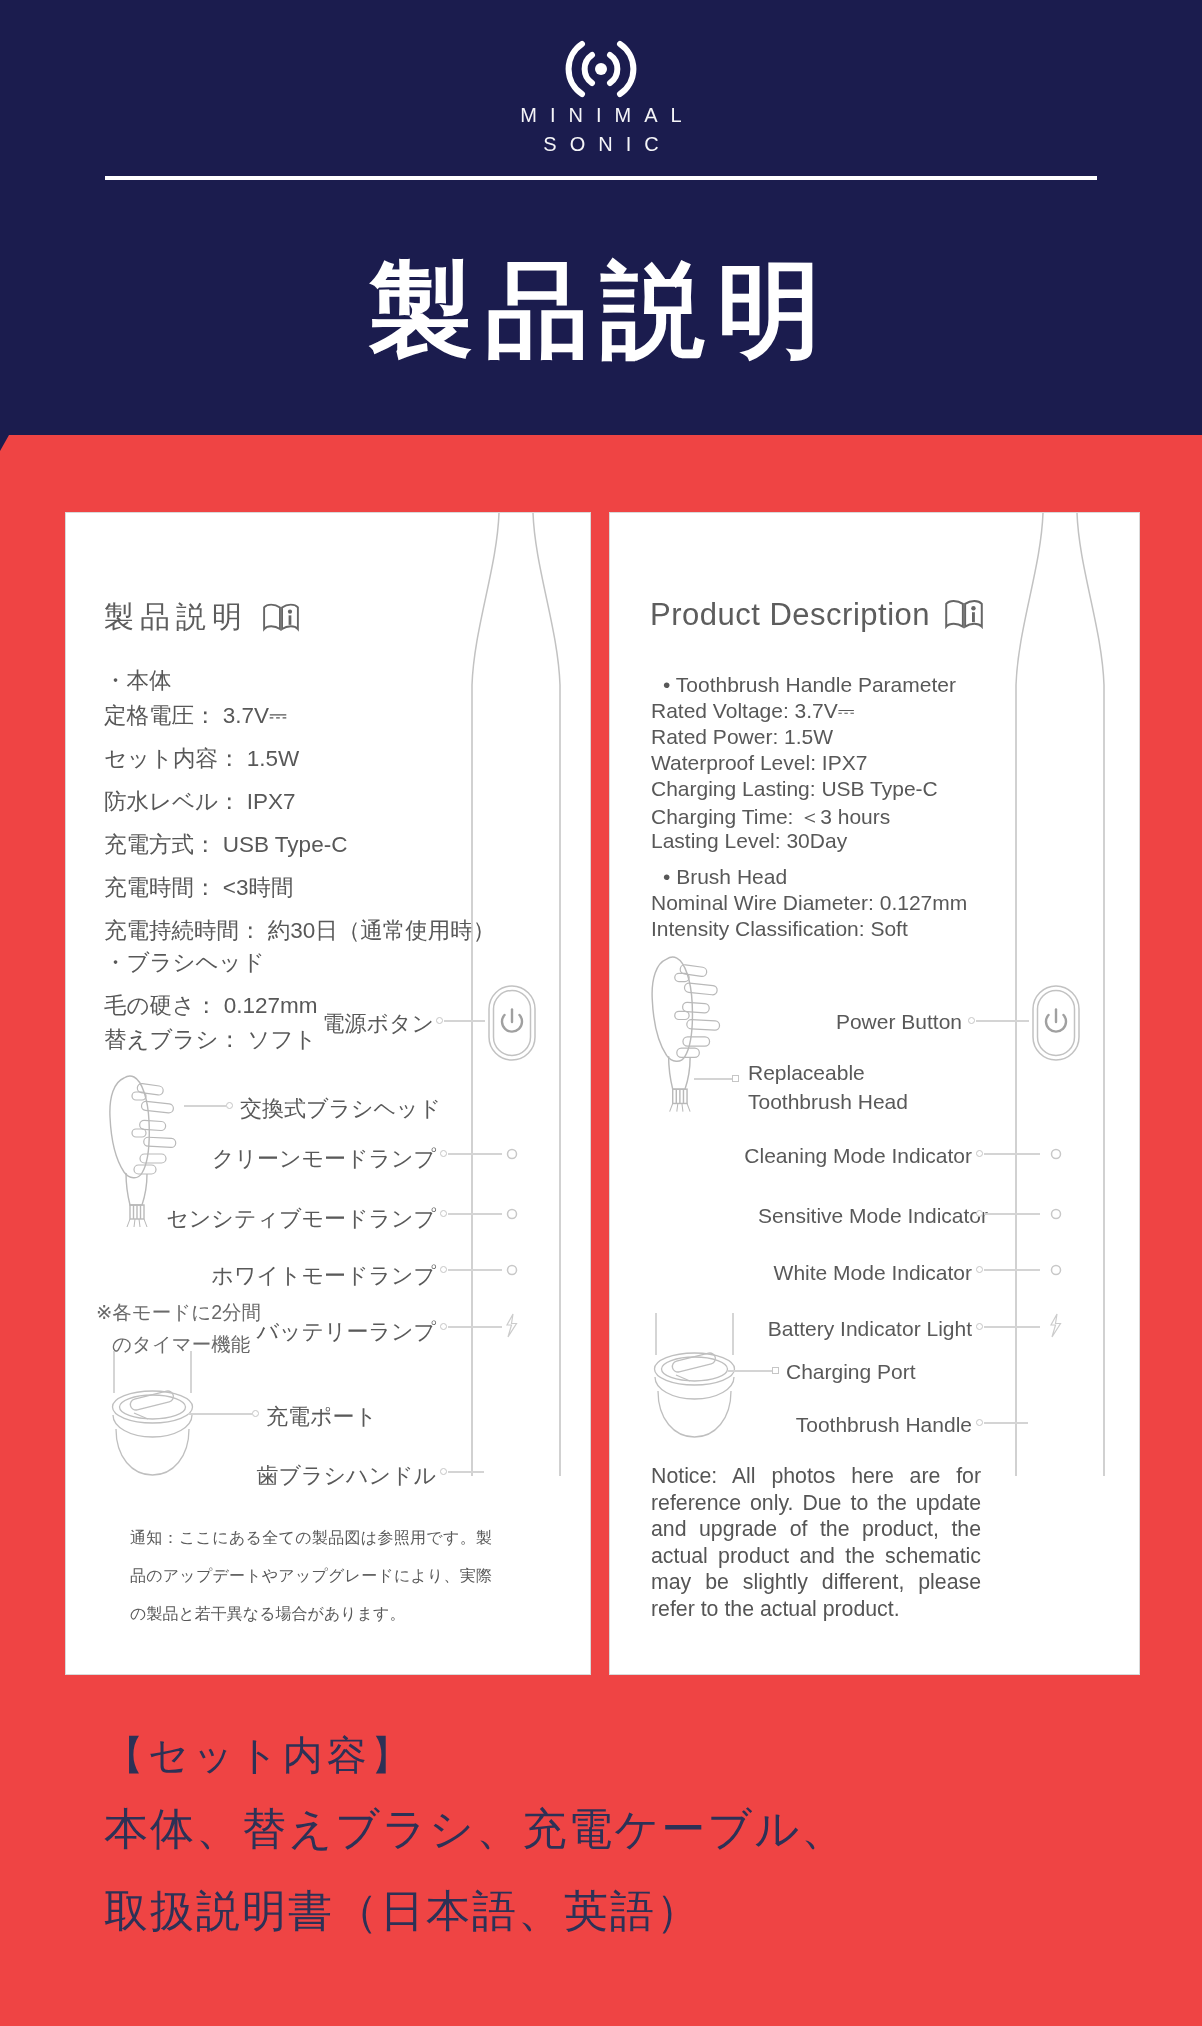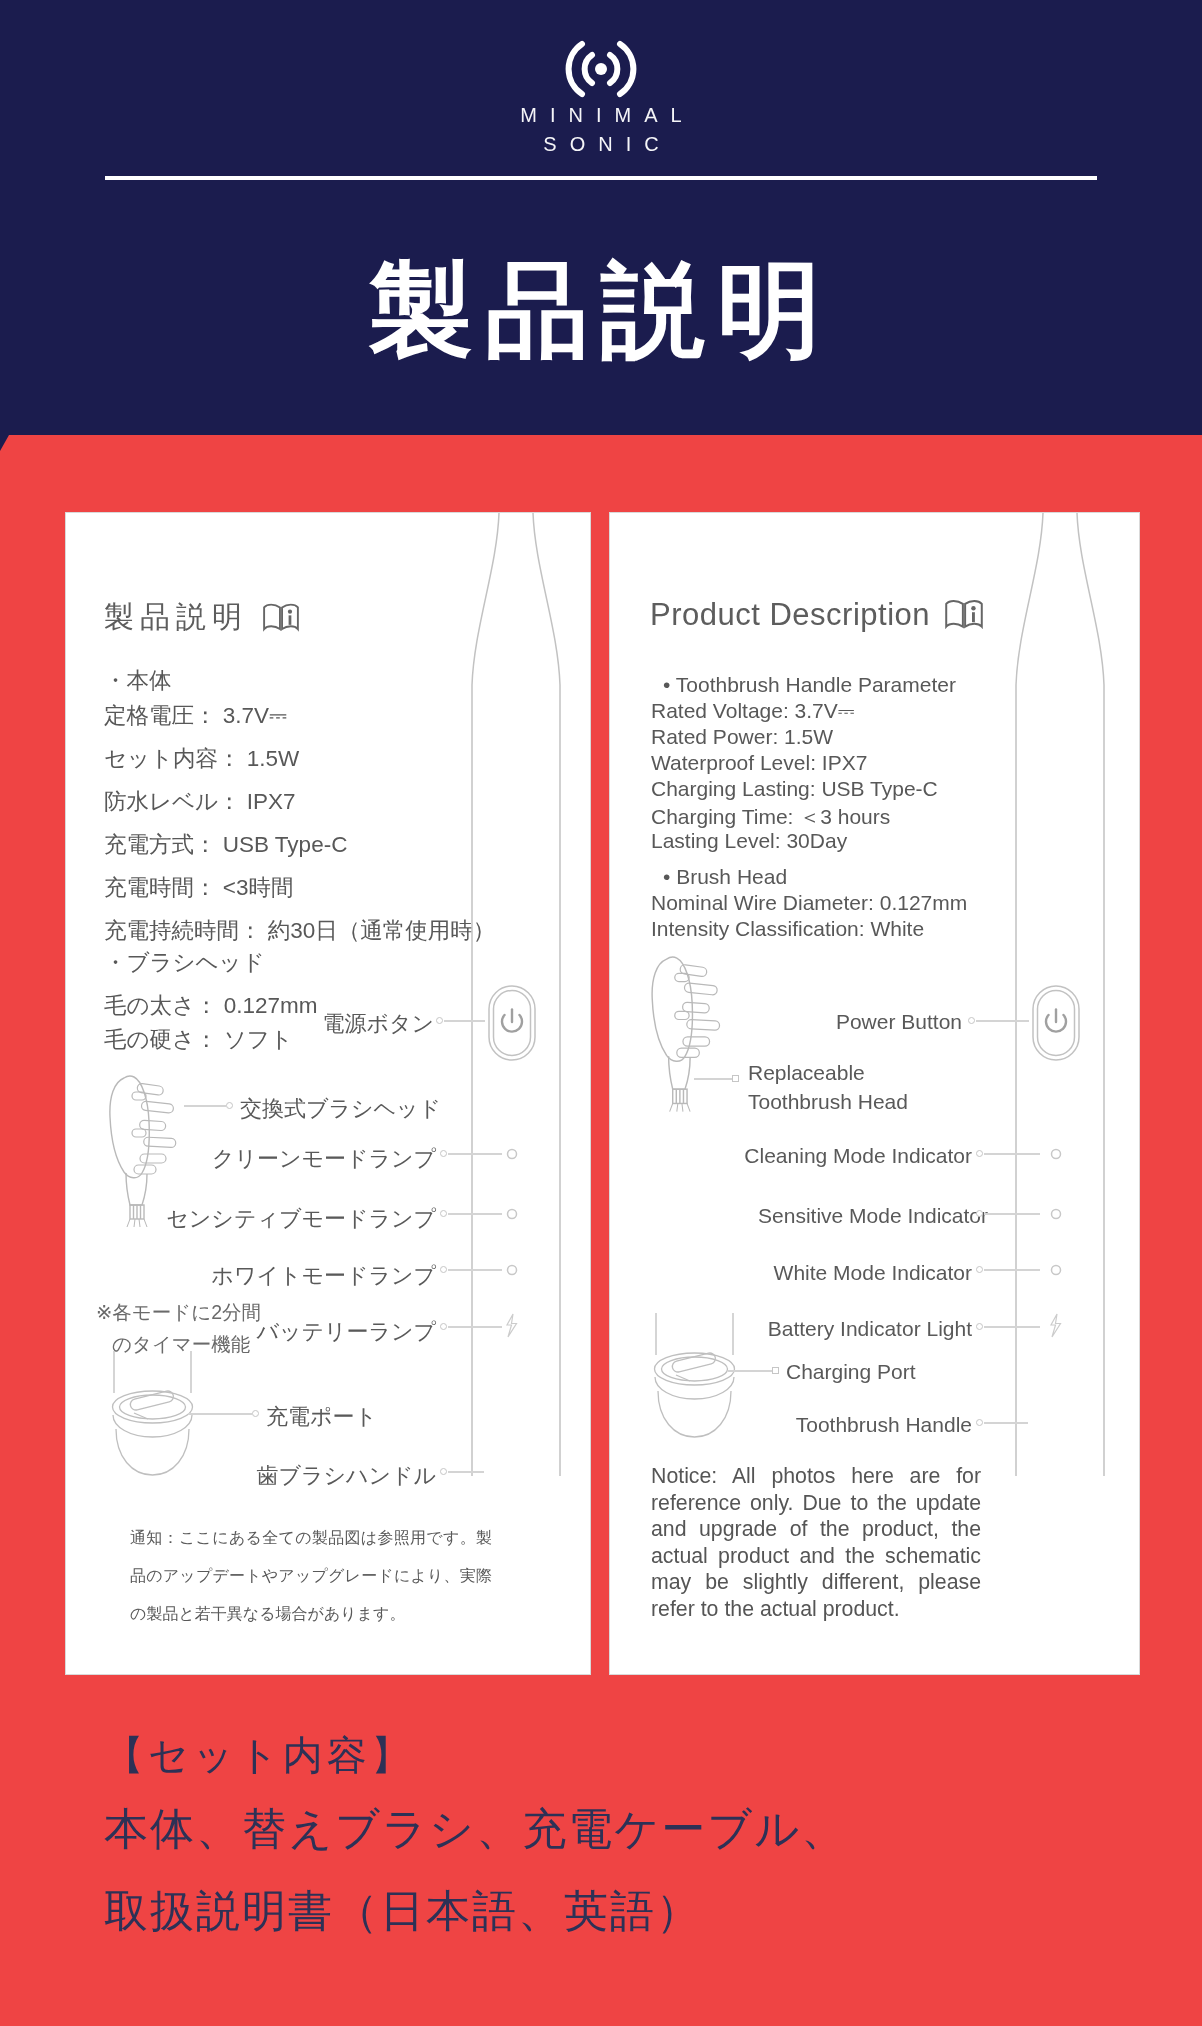--- a/index.html
+++ b/index.html
@@ -127,22 +127,22 @@
     </div>
 
     <div class="abs spec" style="left:38px;top:152px">・本体</div>
     <div class="abs spec" style="left:38px;top:187px">定格電圧： 3.7V⎓</div>
     <div class="abs spec" style="left:38px;top:230px">セット内容： 1.5W</div>
     <div class="abs spec" style="left:38px;top:273px">防水レベル： IPX7</div>
     <div class="abs spec" style="left:38px;top:316px">充電方式： USB Type-C</div>
     <div class="abs spec" style="left:38px;top:359px">充電時間： &lt;3時間</div>
     <div class="abs spec" style="left:38px;top:402px">充電持続時間： 約30日（通常使用時）</div>
     <div class="abs spec" style="left:38px;top:434px">・ブラシヘッド</div>
-    <div class="abs spec" style="left:38px;top:477px">毛の太さ： 0.127mm</div>
-    <div class="abs spec" style="left:38px;top:511px">毛の硬さ： ソフト</div>
+    <div class="abs spec" style="left:38px;top:477px">毛の硬さ： 0.127mm</div>
+    <div class="abs spec" style="left:38px;top:511px">替えブラシ： ソフト</div>
 
     <svg class="abs" style="left:400px;top:0" width="100" height="963" viewBox="0 0 100 963">
         <use href="#sym-body"></use>
       </svg>
 
     <div class="abs lbl ralign" style="left:0;top:496px;width:368px">電源ボタン</div>
     <div class="abs marker" style="left:370px;top:504px"></div>
     <div class="abs leader" style="left:378px;top:507px;width:41px"></div>
 
     <svg class="abs" style="left:36px;top:562px" width="80" height="166" viewBox="0 0 80 166">
@@ -195,21 +195,21 @@
 
     <div class="abs spec-en" style="left:53px;top:160px">• Toothbrush Handle Parameter</div>
     <div class="abs spec-en" style="left:41px;top:186px">Rated Voltage: 3.7V⎓</div>
     <div class="abs spec-en" style="left:41px;top:212px">Rated Power: 1.5W</div>
     <div class="abs spec-en" style="left:41px;top:238px">Waterproof Level: IPX7</div>
     <div class="abs spec-en" style="left:41px;top:264px">Charging Lasting: USB Type-C</div>
     <div class="abs spec-en" style="left:41px;top:290px">Charging Time: ＜3  hours</div>
     <div class="abs spec-en" style="left:41px;top:316px">Lasting Level: 30Day</div>
     <div class="abs spec-en" style="left:53px;top:352px">• Brush Head</div>
     <div class="abs spec-en" style="left:41px;top:378px">Nominal Wire Diameter: 0.127mm</div>
-    <div class="abs spec-en" style="left:41px;top:404px">Intensity Classification: White</div>
+    <div class="abs spec-en" style="left:41px;top:404px">Intensity Classification: Soft</div>
 
     <svg class="abs" style="left:400px;top:0" width="100" height="963" viewBox="0 0 100 963">
         <use href="#sym-body"></use>
       </svg>
 
     <div class="abs lbl-en ralign" style="left:0;top:497px;width:352px">Power Button</div>
     <div class="abs marker" style="left:358px;top:504px"></div>
     <div class="abs leader" style="left:366px;top:507px;width:53px"></div>
 
     <svg class="abs" style="left:34px;top:443px" width="82" height="170" viewBox="0 0 80 166">

